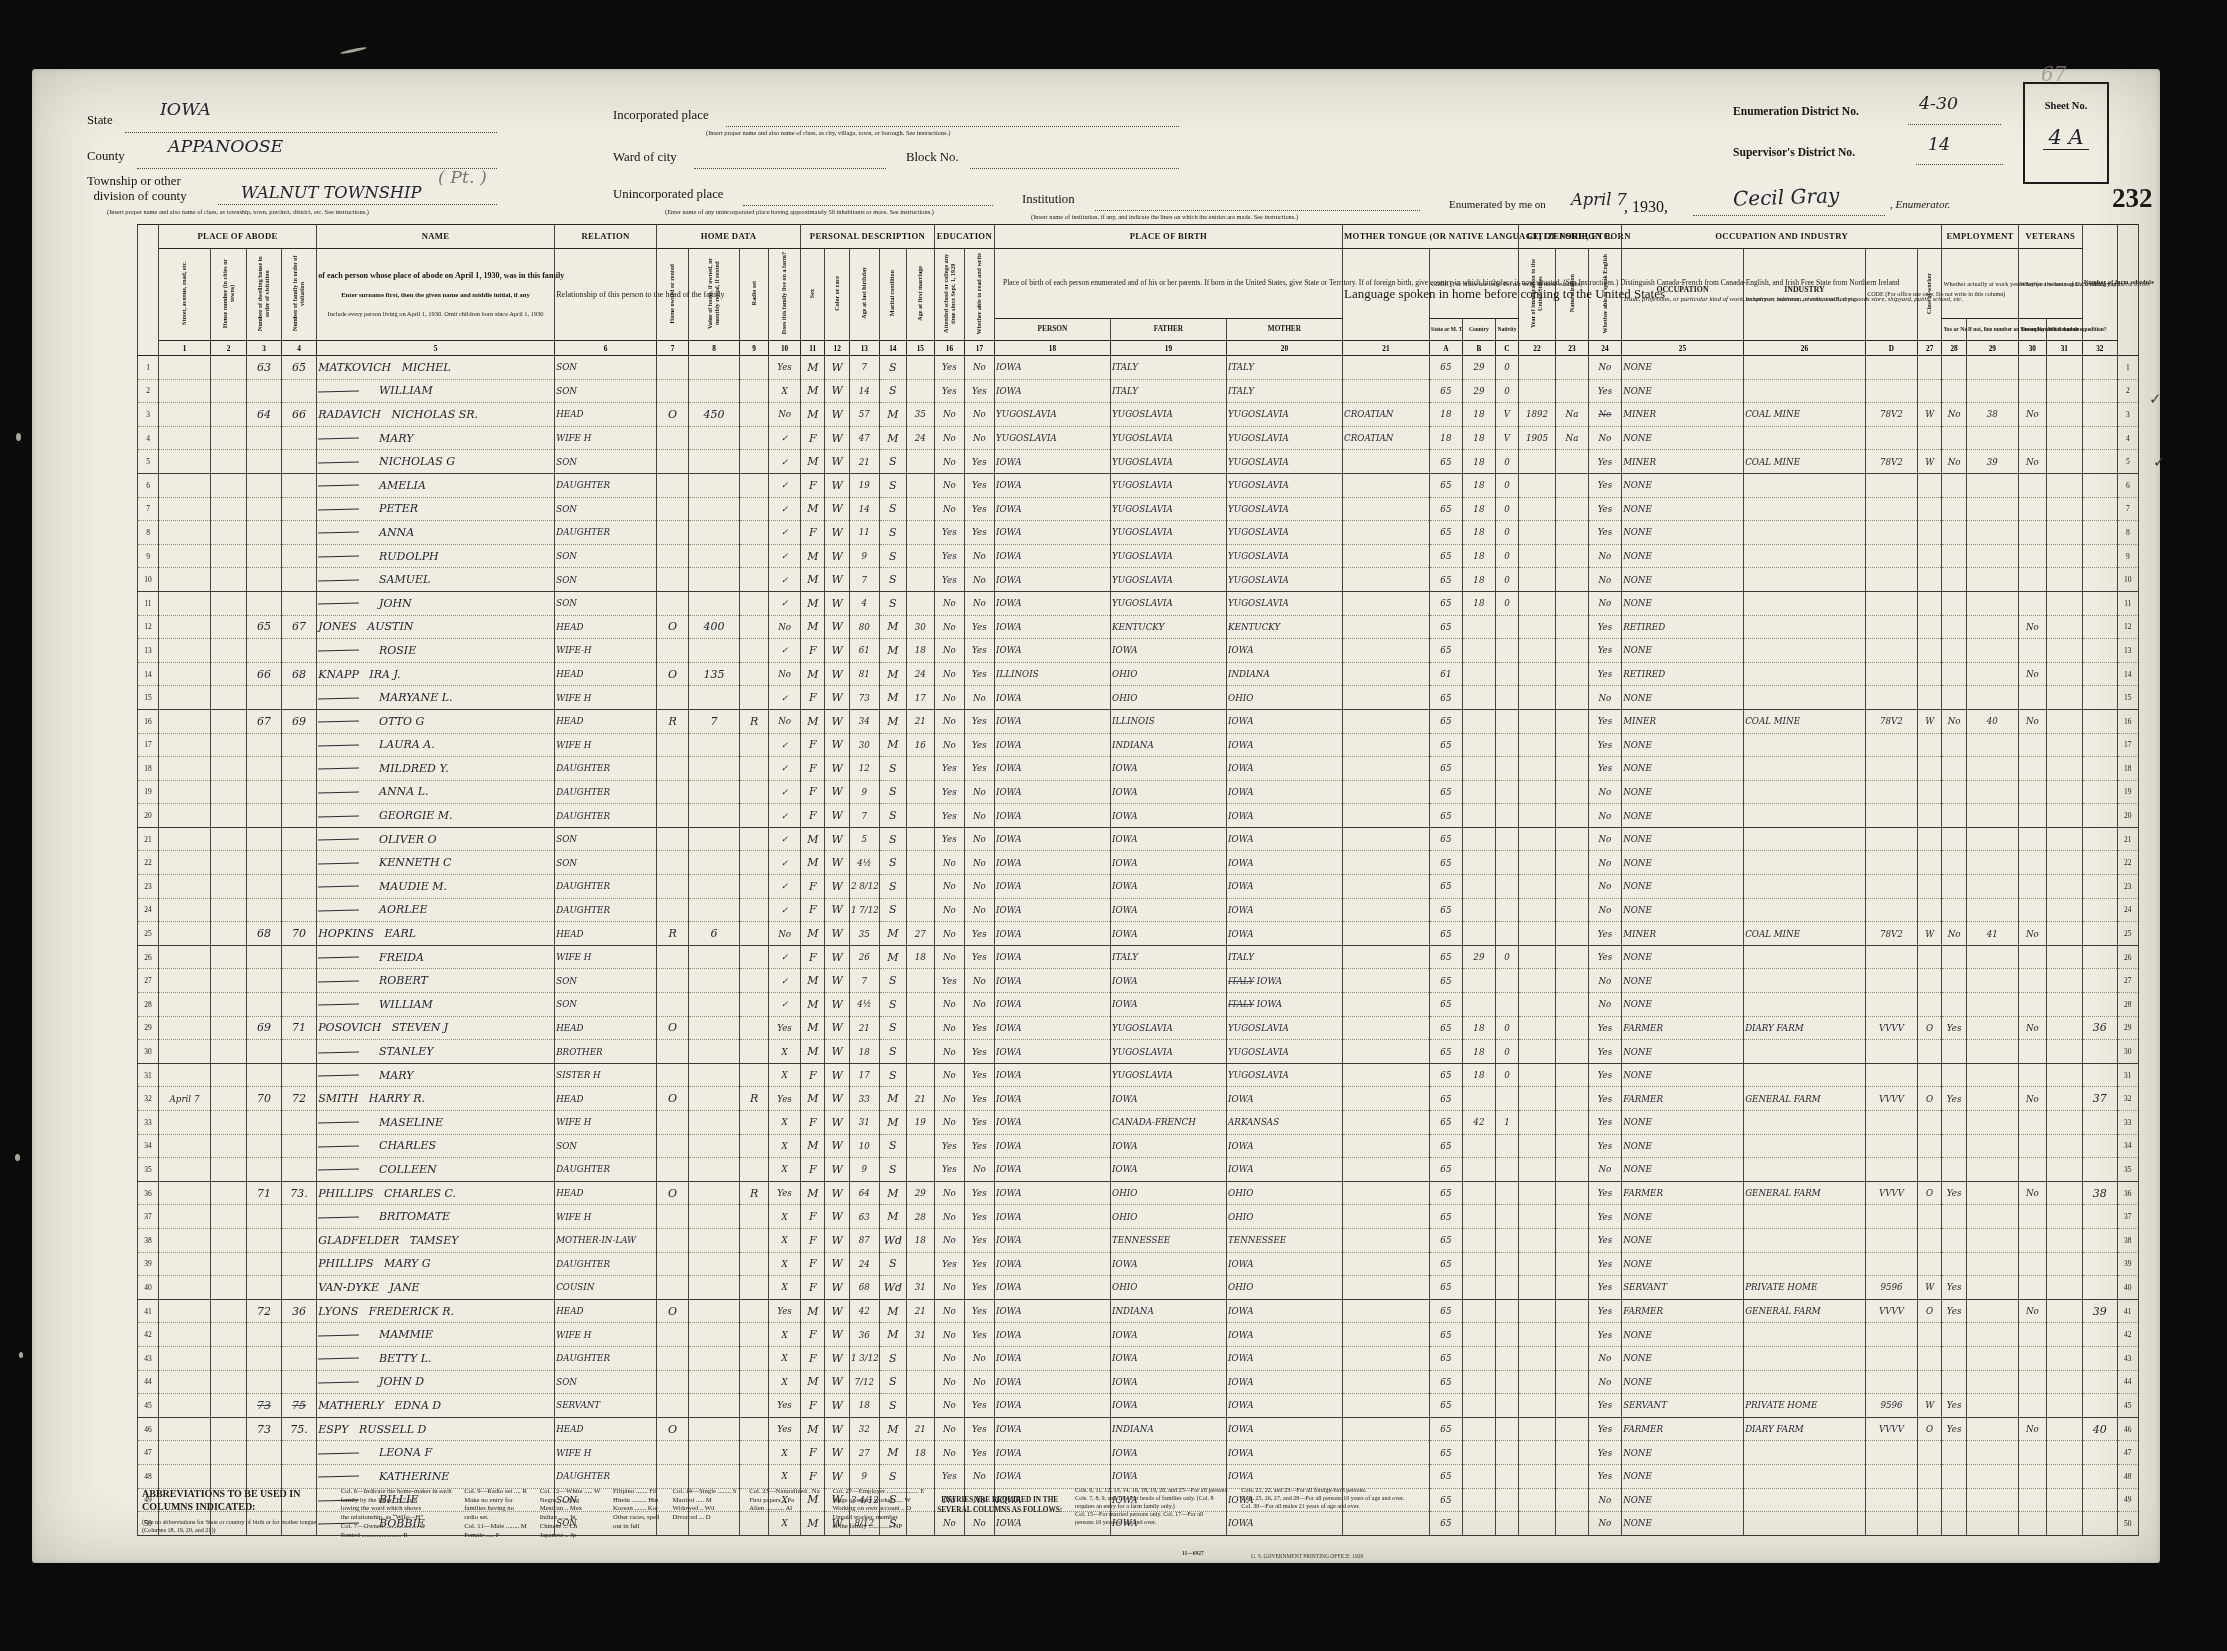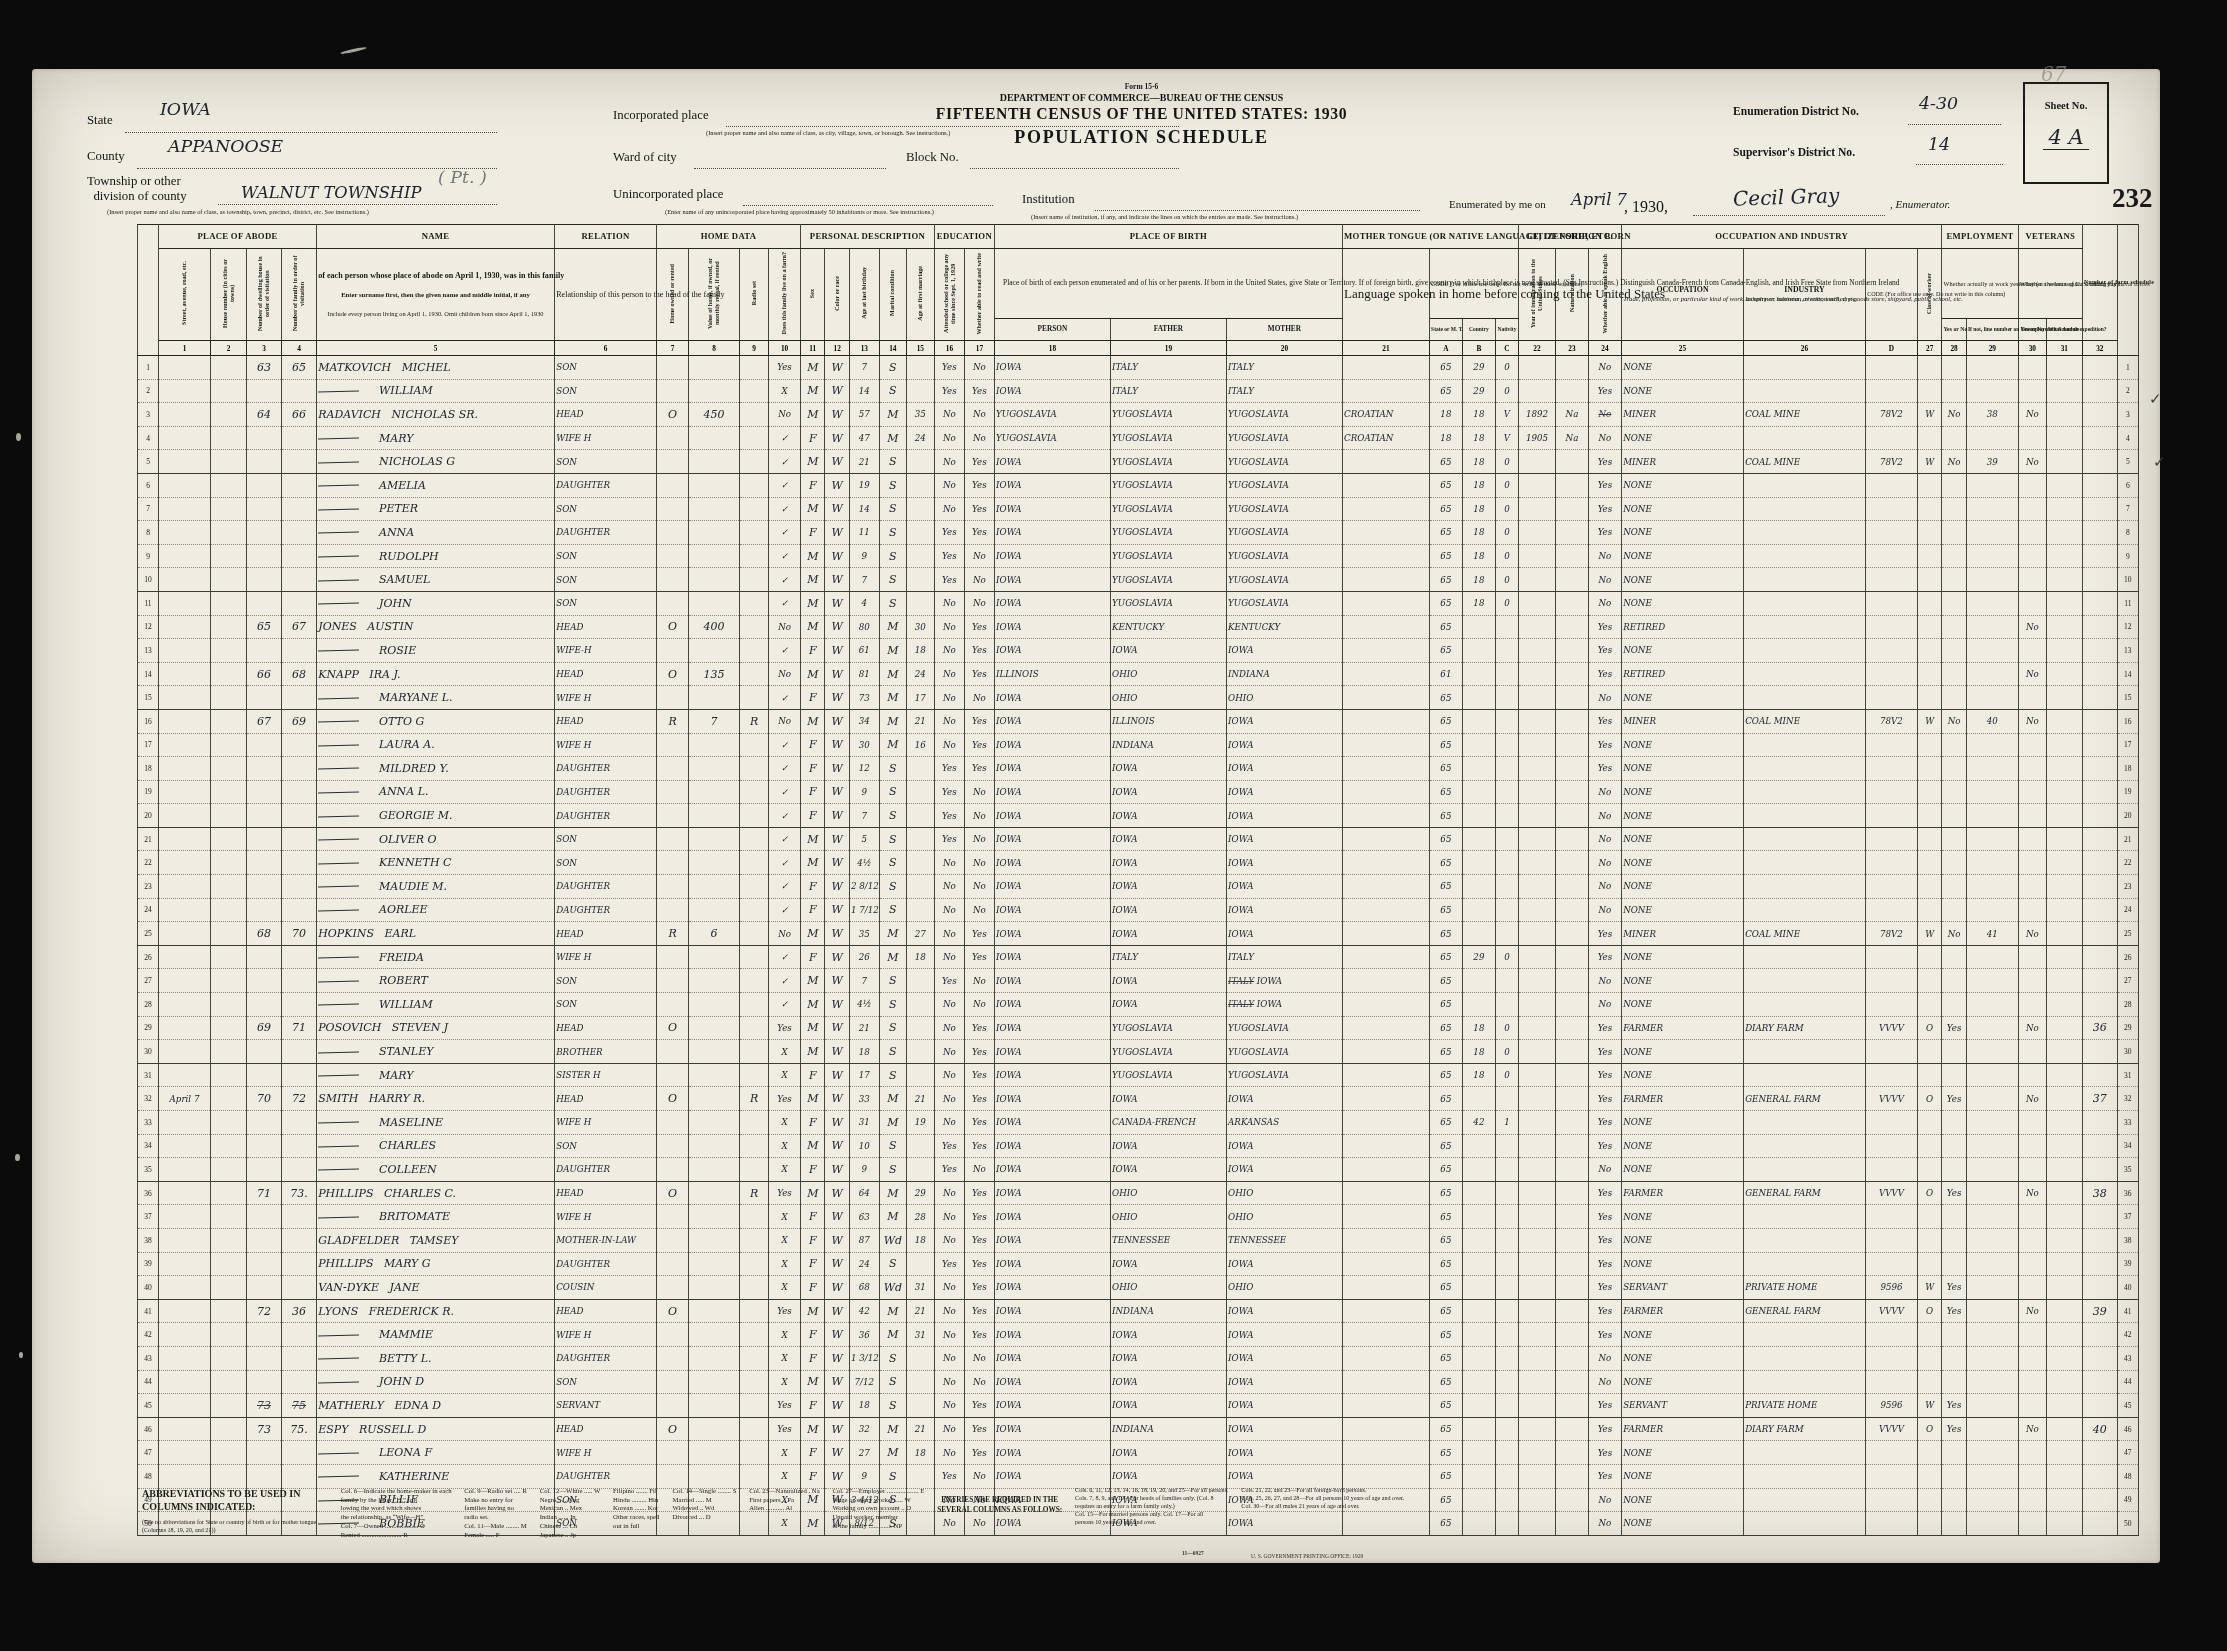--- a/index.html
+++ b/index.html
@@ -90,26 +90,20 @@
 </head>
 <body>
 
 <div class="speck" style="left:16.3px;top:433px;width:5.2px;height:8.1px;"></div>
 <div class="speck" style="left:15px;top:1154px;width:4.6px;height:7px;"></div>
 <div class="speck" style="left:19px;top:1352px;width:4.1px;height:5.8px;"></div>
 <div class="speck" style="left:340px;top:49px;width:27px;height:2.9px;transform:rotate(-12deg);"></div>
 
 <div class="paper">
 
-  <div class="abs formtitle" style="left:761px;top:12.8px;width:697px;">
-    <div class="printed" style="font-size:7.5px;font-weight:bold;">Form 15-6</div>
-    <div class="printed" style="font-size:10px;font-weight:bold;margin-top:1.2px;">DEPARTMENT OF COMMERCE—BUREAU OF THE CENSUS</div>
-    <div class="printed" style="font-size:15.7px;font-weight:bold;margin-top:2.3px;letter-spacing:0.6px;">FIFTEENTH CENSUS OF THE UNITED STATES:  1930</div>
-    <div class="printed" style="font-size:18px;font-weight:bold;margin-top:3.5px;letter-spacing:1.7px;">POPULATION SCHEDULE</div>
-  </div>
 
   <div class="abs lbl" style="left:55px;top:44px;">State</div>
   <div class="abs hw caps" style="left:128px;top:30px;font-size:17.4px;">Iowa</div>
   <div class="dotline" style="left:93px;top:63px;width:372px;"></div>
 
   <div class="abs lbl" style="left:55px;top:80px;">County</div>
   <div class="abs hw caps" style="left:136px;top:67px;font-size:17.4px;">Appanoose</div>
   <div class="dotline" style="left:105px;top:99px;width:360px;"></div>
 
   <div class="abs lbl" style="left:55px;top:105px;line-height:1.2;">

